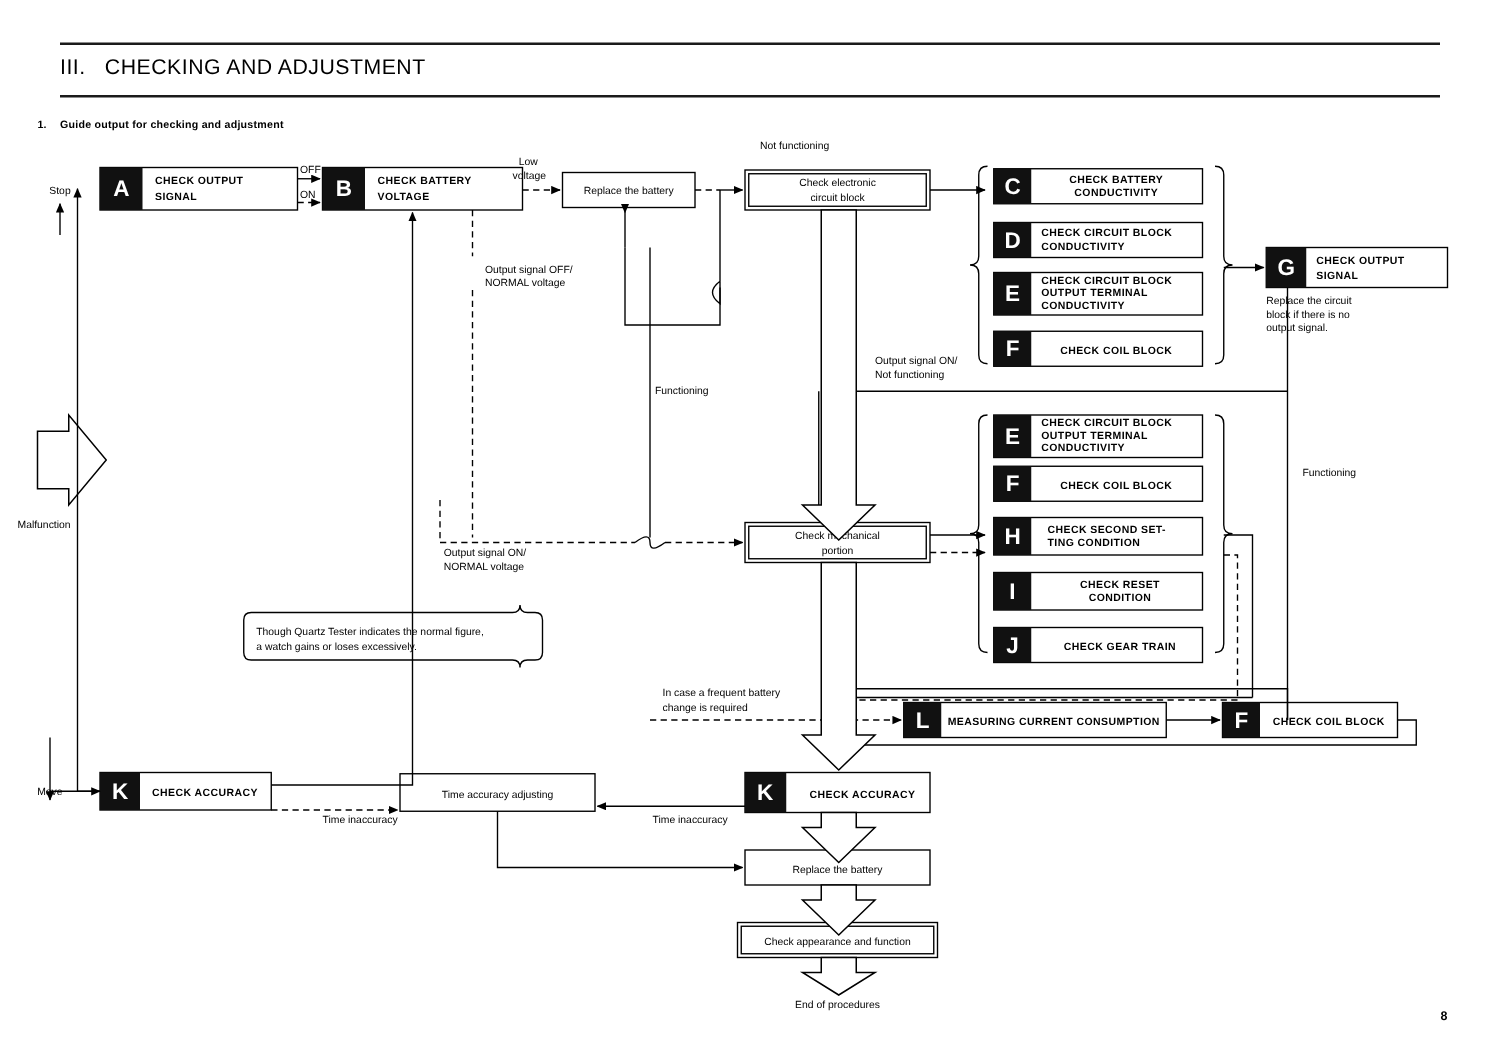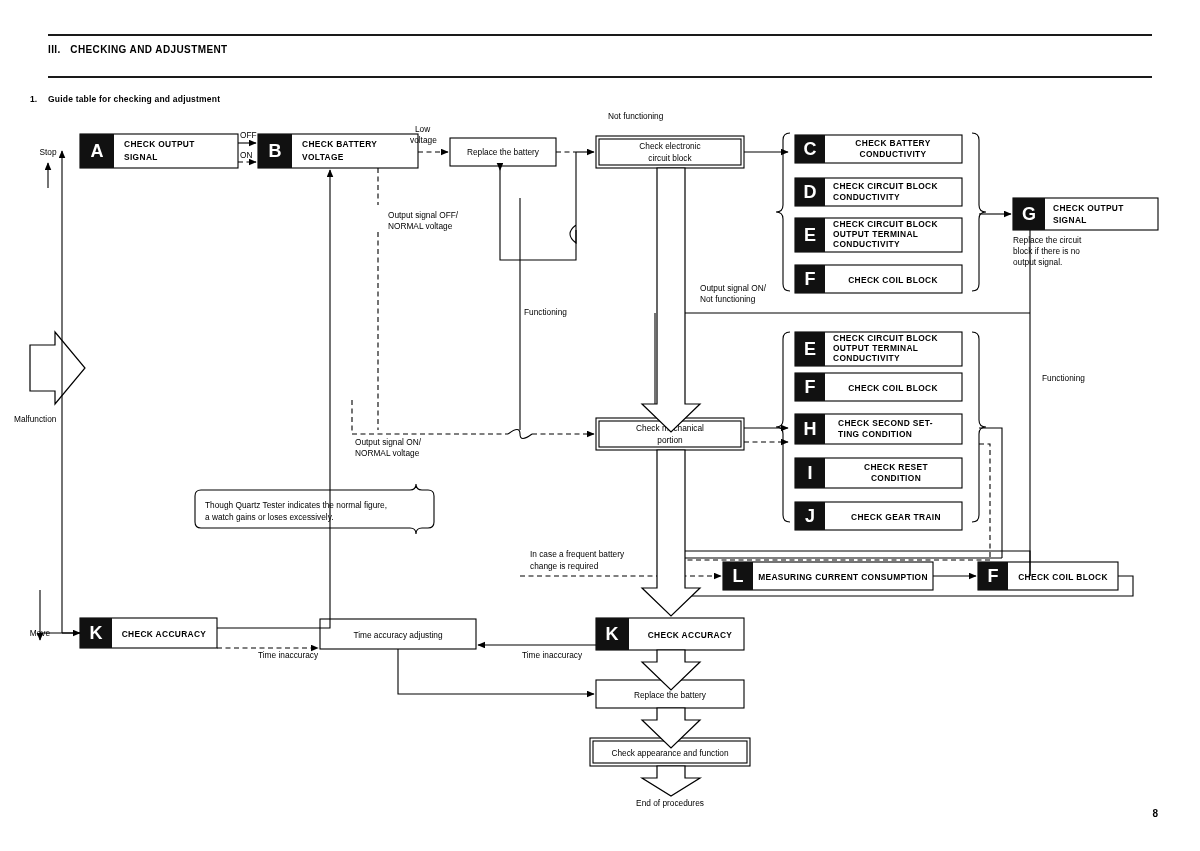--- a/index.html
+++ b/index.html
@@ -2,21 +2,21 @@
 <html><head>
 <meta charset="utf-8">
 <style>
   html,body{margin:0;padding:0;background:#fff;}
   body{width:1200px;height:851px;position:relative;
        font-family:"Liberation Sans", sans-serif;color:#000;overflow:hidden;}
   .page{position:absolute;inset:0;}
   .rule{position:absolute;left:48px;right:48px;height:2px;background:#1a1a1a;}
   #rule-top{top:34px;}
   #rule-bot{top:76px;}
-  #section-title{position:absolute;left:48px;top:44px;font-size:10px;font-weight:bold;letter-spacing:.4px;}
+  #section-title{position:absolute;left:48px;top:44px;font-size:17px;font-weight:normal;letter-spacing:.4px;}
   #sub-title{position:absolute;left:48px;top:94px;font-size:8.5px;font-weight:bold;letter-spacing:.2px;}
   #sub-num{position:absolute;left:30px;top:94px;font-size:8.5px;font-weight:bold;}
   #page-num{position:absolute;right:42px;top:808px;font-size:10px;font-weight:bold;}
   svg#flow{position:absolute;left:0;top:0;width:1200px;height:851px;}
   svg text{font-family:"Liberation Sans", sans-serif;fill:#000;}
   .lbl{font-size:8.3px;}
   .bxt{font-size:8.3px;}
   .bxtb{font-size:8.4px;font-weight:bold;letter-spacing:.35px;}
   .keyl{font-size:18px;font-weight:bold;fill:#fff;}
   .note{font-size:8.3px;}
@@ -34,21 +34,21 @@
 
   <div class="rule" id="rule-top"></div>
   <div class="rule" id="rule-bot"></div>
 
   <div id="section-title">
     <span>III.</span>
     &nbsp;&nbsp;<span>CHECKING AND ADJUSTMENT</span>
   </div>
 
   <div id="sub-num">1.</div>
-  <div id="sub-title">Guide table for checking and adjustment</div>
+  <div id="sub-title">Guide output for checking and adjustment</div>
   <div id="page-num">8</div>
 
   <svg id="flow" viewBox="0 0 1200 851">
     <defs>
       <marker id="ah" markerWidth="7" markerHeight="7" refX="6.4" refY="3" orient="auto">
         <path d="M0,0 L7,3 L0,6 z" fill="#000"></path>
       </marker>
     </defs>
 
     <g>

